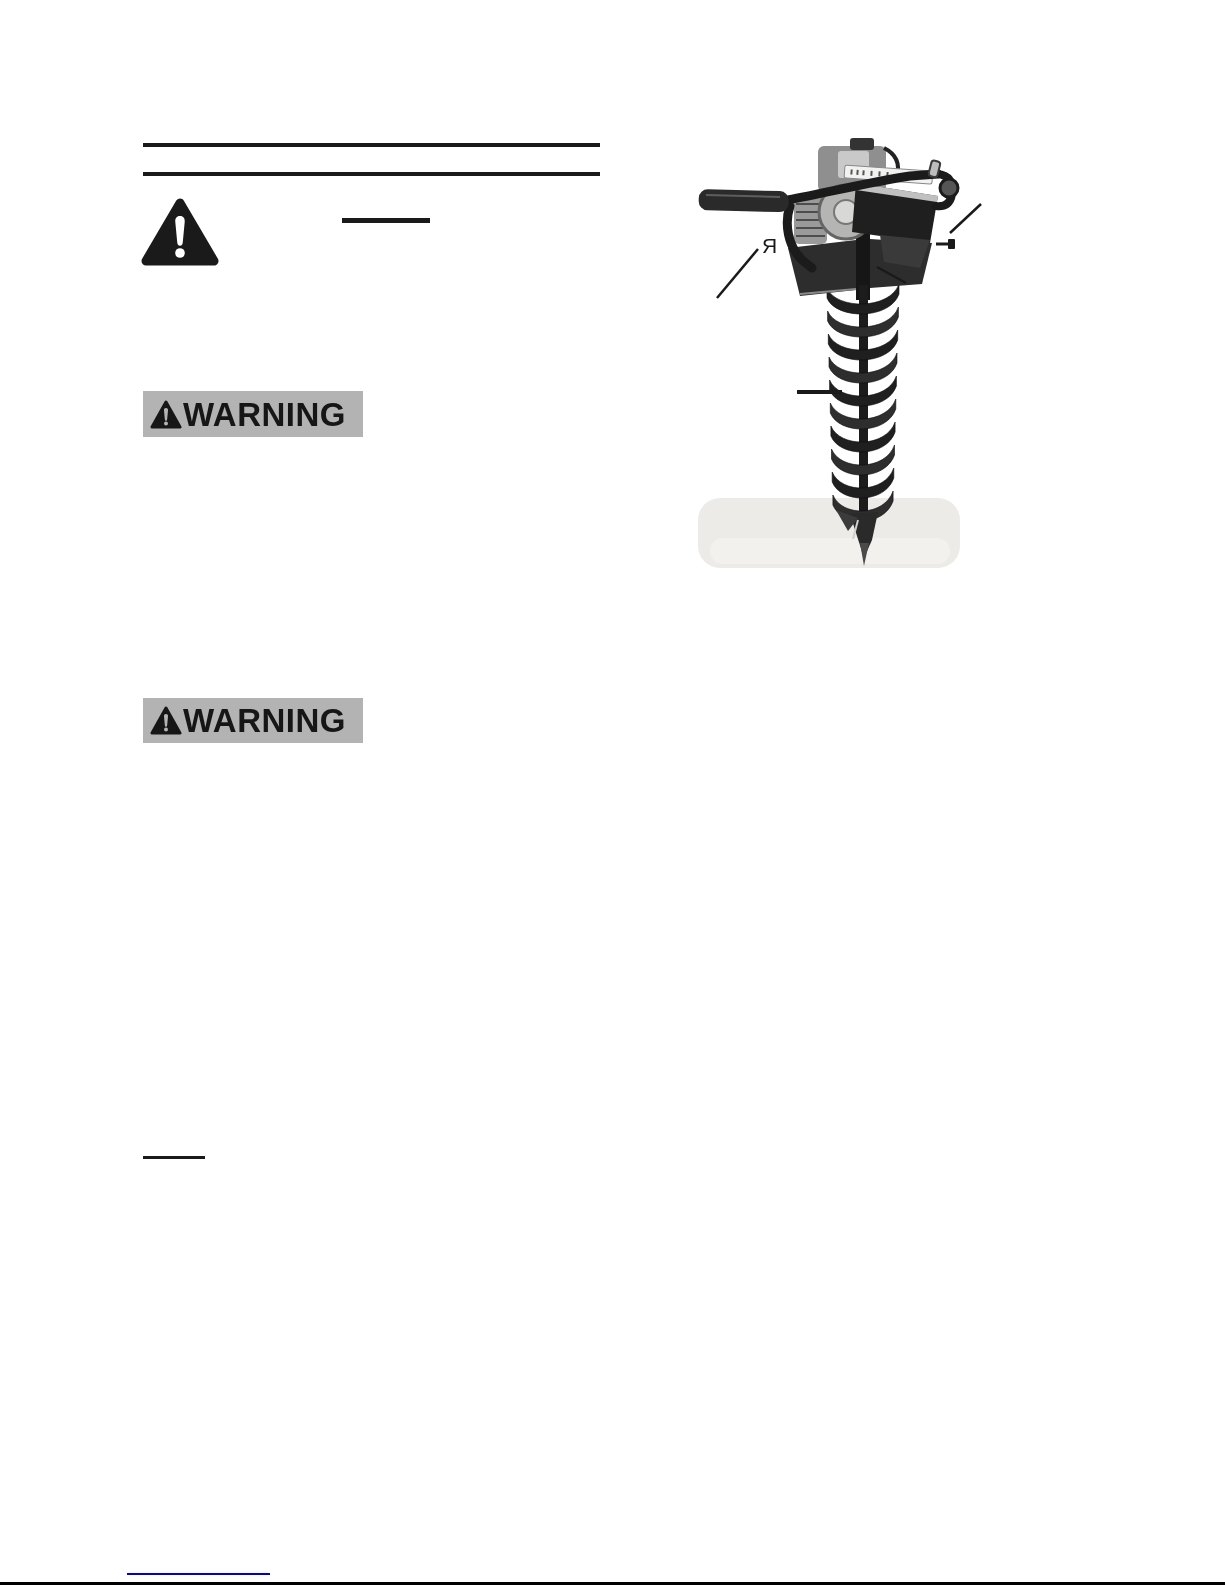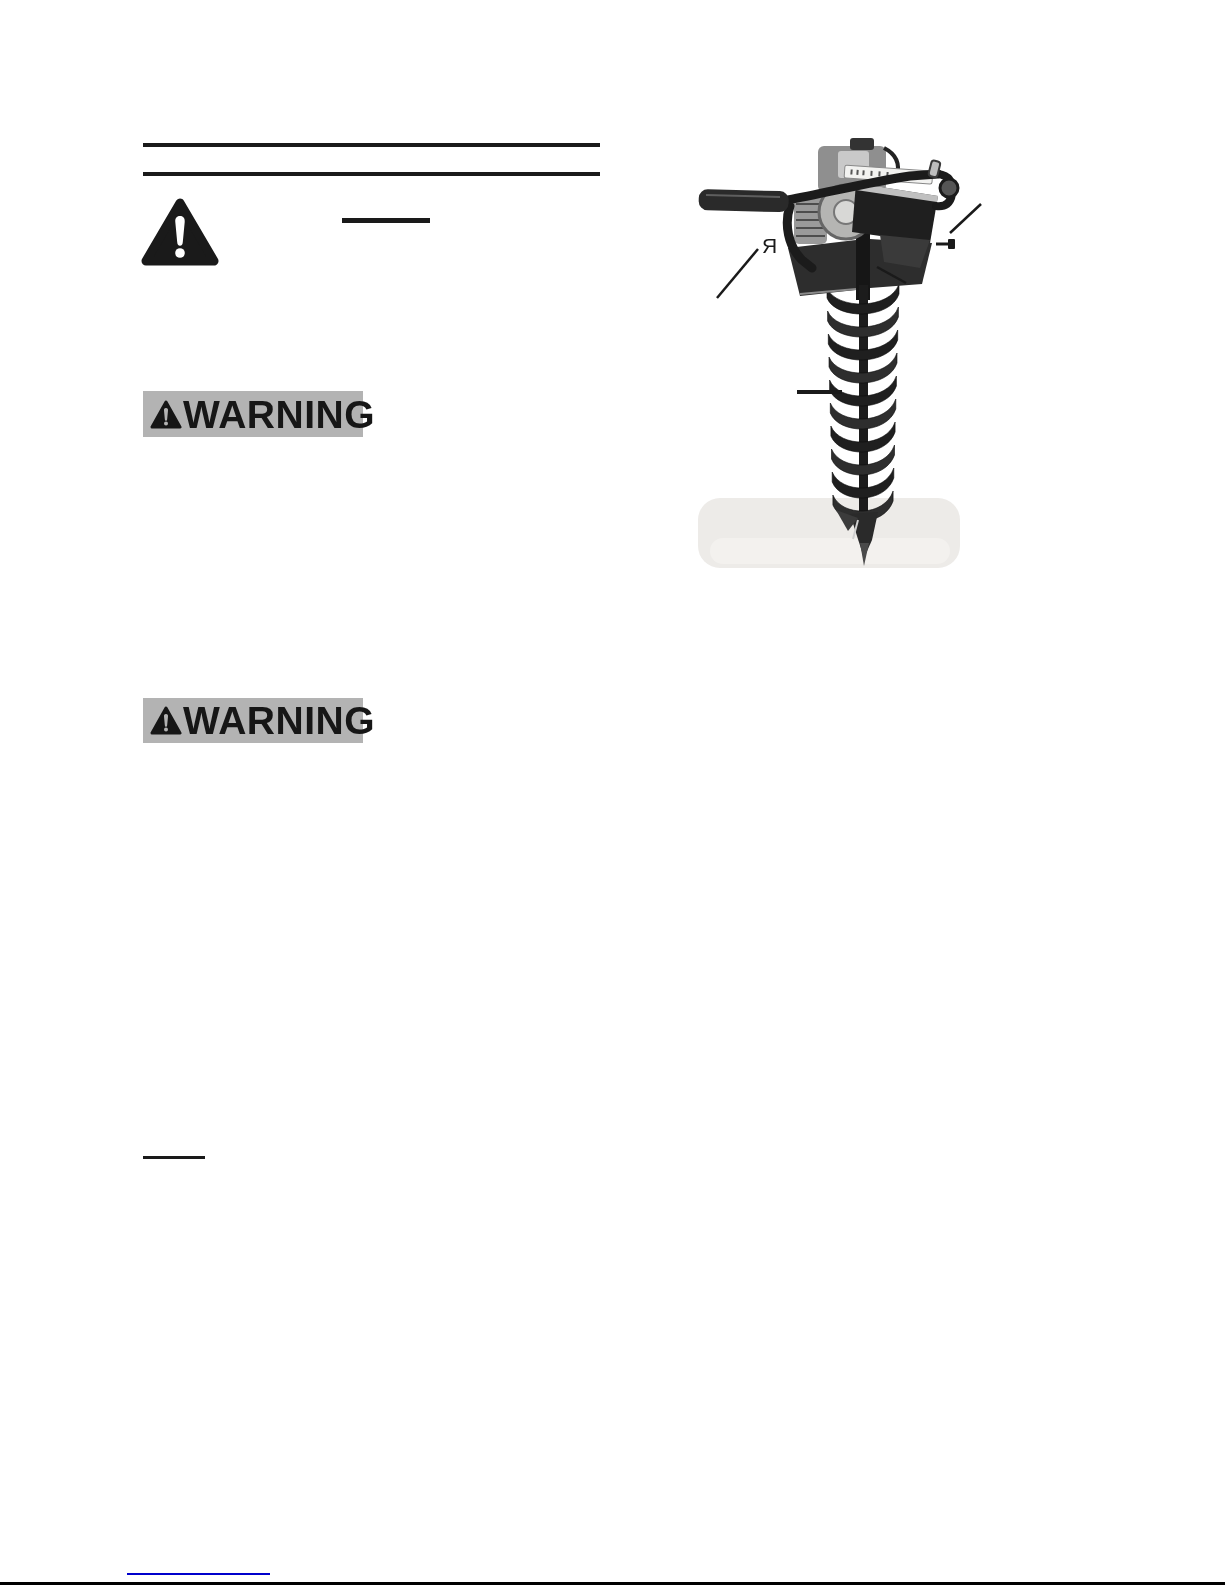--- a/index.html
+++ b/index.html
@@ -22,21 +22,21 @@
   
   .warn-banner{
     position:absolute;left:143px;width:220px;height:46px;
     background:#b3b3b3;
     display:flex;align-items:center;justify-content:flex-start;
     padding-left:7px;box-sizing:border-box;
   }
   #warn1{top:391px;}
   #warn2{top:698px;height:45px;}
   .warn-banner .warn-label{
-    font-size:39px;font-weight:700;color:#161616;
+    font-size:33px;font-weight:700;color:#161616;
     letter-spacing:0.5px;line-height:1;margin-left:1px;
   }
   .warn-banner svg{flex:0 0 auto;}
   
   #section-underline{left:143px;top:1156px;width:62px;height:3px;}
   
   #figure{left:690px;top:130px;width:300px;height:450px;}
   
   #footer-link{left:127px;top:1573px;width:143px;height:2px;background:#0000cc;cursor:pointer;}
   #footer-rule{left:0px;top:1582px;width:1225px;height:3px;background:#000000;}

